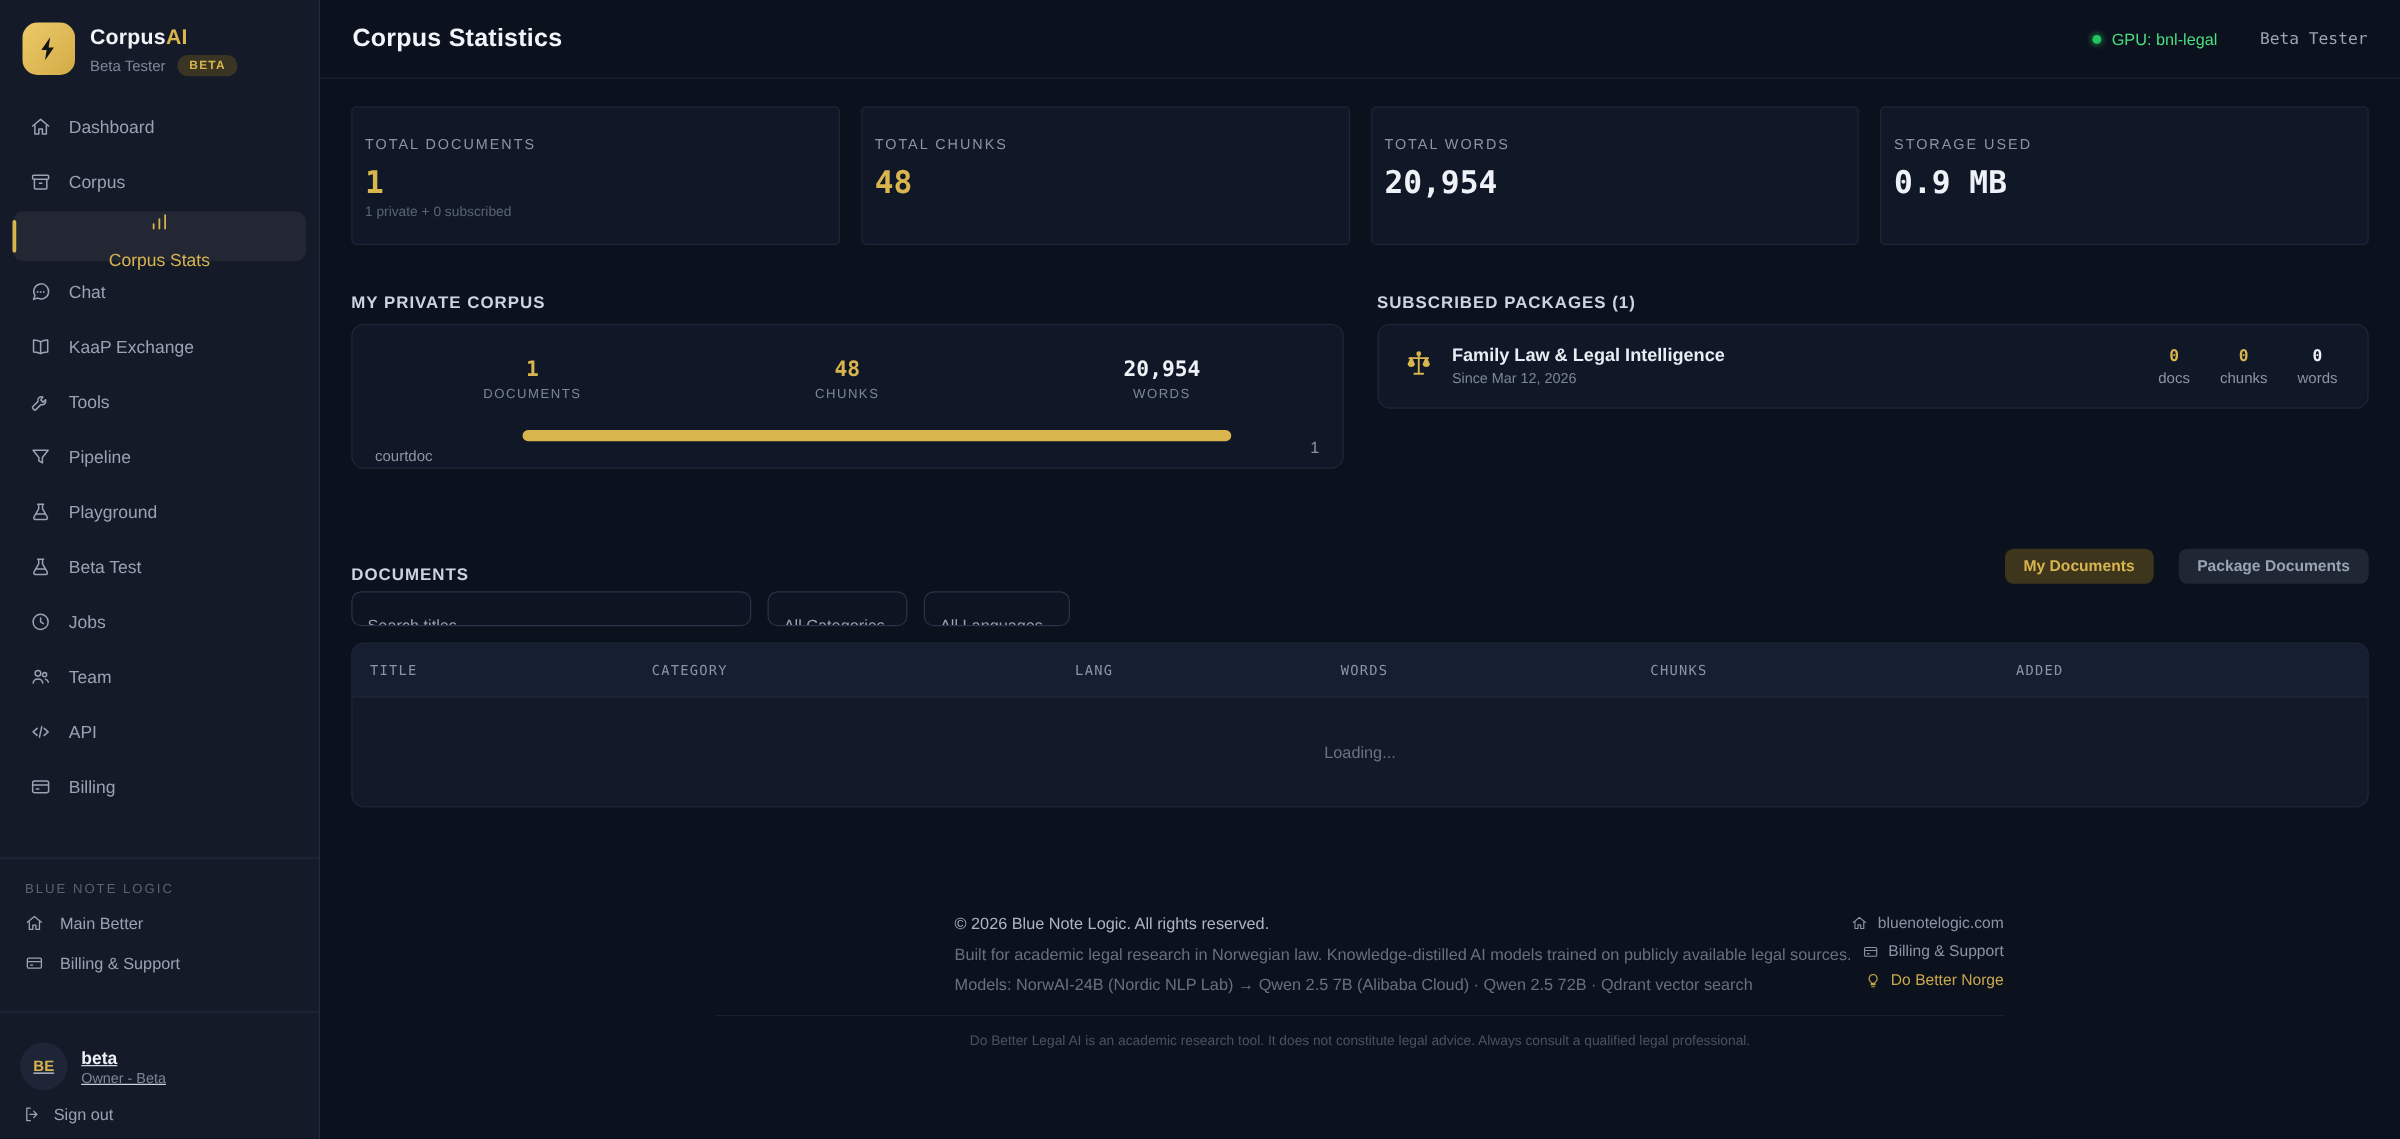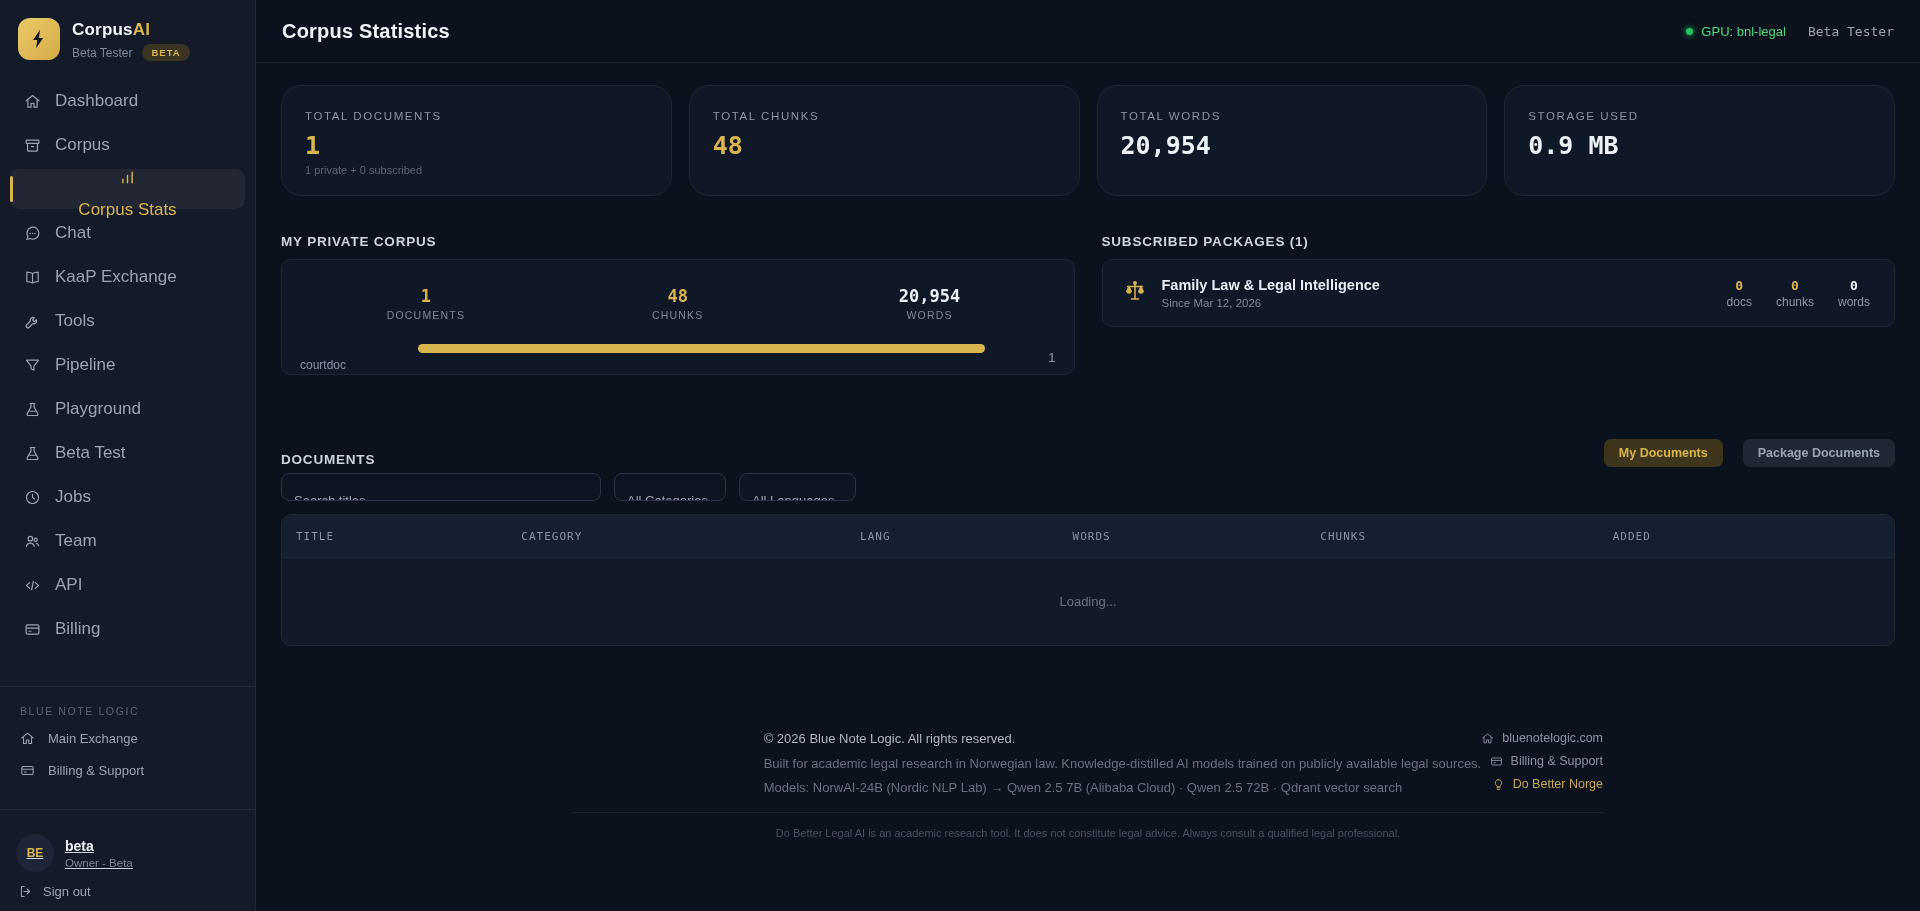--- a/index.html
+++ b/index.html
@@ -20,21 +20,21 @@
   .brand-logo svg { width:22px; height:22px; }
   .brand-name { font-size:17px; font-weight:bold; color:#f1f5f9; letter-spacing:.2px; margin-top:2px;}
   .brand-name .accent { color:#d9b54e; }
   .brand-sub-row { display:flex; align-items:center; gap:10px; margin-top:4px; }
   .brand-sub { font-size:12px; color:#7d8798; }
   .beta-badge { background:#3a3423; color:#d9b54e; font-size:9.5px; font-weight:bold;
     letter-spacing:1px; padding:3px 9px; border-radius:9px; }
 
   .nav { margin-top:10px; padding:0 10px; }
   .nav-item { display:flex; align-items:center; gap:14px; height:40px; margin-bottom:4px;
-    padding:0 14px; border-radius:9px; font-size:17px; color:#9aa3b2; cursor:pointer; position:relative;}
+    padding:0 14px; border-radius:9px; font-size:14px; color:#9aa3b2; cursor:pointer; position:relative;}
   .nav-item svg { width:17px; height:17px; flex:none; }
   .nav-item.active { background:#232733; color:#d9b54e;flex-direction:column; }
   .nav-item.active::before { content:""; position:absolute; left:0; top:7px; bottom:7px;
     width:3px; border-radius:3px; background:#d9b54e; }
 
   .side-divider { height:1px; background:#222b3b; margin:12px 0; }
   .org { padding:2px 20px; }
   .org-label { font-size:10.5px; letter-spacing:1.6px; color:#5b6472; margin:4px 0 14px; }
   .org-link { display:flex; align-items:center; gap:13px; font-size:13px; color:#9aa3b2;
     margin-bottom:17px; cursor:pointer; }
@@ -46,31 +46,31 @@
   .user-name { font-size:14px; font-weight:bold; color:#eef1f6; }
   .user-role { font-size:11.5px; color:#7d8798; margin-top:3px; }
   .signout { display:flex; align-items:center; gap:10px; font-size:13px; color:#9aa3b2;
     padding:12px 18px 4px; cursor:pointer; }
   .signout svg { width:15px; height:15px; }
 
   
   .topbar { height:63px; min-height:63px; border-bottom:1px solid #1c2433;
     display:flex; align-items:center; justify-content:space-between; padding:0 26px; }
   .page-title { font-size:20px; font-weight:bold; color:#f1f5f9; letter-spacing:.2px; }
-  .topbar-right { display:flex; align-items:center; gap:22px; }
+  .topbar-right { display:flex; align-items:center; gap:34px; }
   .gpu { display:flex; align-items:center; gap:8px; font-size:13px; color:#4ade80; }
   .gpu-dot { width:7px; height:7px; border-radius:50%; background:#22c55e; box-shadow:0 0 6px #22c55e; }
   .tb-user { font-size:13px; color:#9aa3b2; }
 
   
   .content { flex:1; padding:22px 25px 0; overflow:hidden; }
 
   .stat-cards { display:grid; grid-template-columns:repeat(4,1fr); gap:17px; }
-  .stat-card { background:#101827; border:1px solid #1e2738; border-radius:20px;
-    height:111px; padding:18px 23px; }
+  .stat-card { background:#101827; border:1px solid #1e2738; border-radius:4px;
+    height:111px; padding:18px 10px; }
   .stat-label { font-size:11.5px; letter-spacing:1.6px; color:#8b93a5; margin-top:6px; }
   .stat-value { font-size:25px; font-weight:bold; color:#eef1f6; margin-top:9px; }
   .stat-value.gold { color:#d9b54e; }
   .stat-sub { font-size:11px; color:#5b6472; margin-top:4px; }
 
   .two-col { display:grid; grid-template-columns:1fr 1fr; gap:27px; margin-top:38px; }
   .section-heading { font-size:13.5px; font-weight:bold; letter-spacing:.8px; color:#cbd5e1; margin-bottom:10px; }
 
   .corpus-card { background:#101827; border:1px solid #1e2738; border-radius:10px;
     height:116px; padding:0 18px; overflow:hidden; }
@@ -298,21 +298,21 @@
 
     <div style="flex:1"></div>
 
     <div class="side-divider"></div>
     <div class="org">
       <div class="org-label">BLUE NOTE LOGIC</div>
       <div class="org-link">
         <svg viewBox="0 0 24 24">
             <use href="#i-home"></use>
           </svg>
-        <span>Main Exchange</span>
+        <span>Main Better</span>
       </div>
       <div class="org-link">
         <svg viewBox="0 0 24 24">
             <use href="#i-card"></use>
           </svg>
         <span>Billing &amp; Support</span>
       </div>
     </div>
     <div class="side-divider"></div>
 

